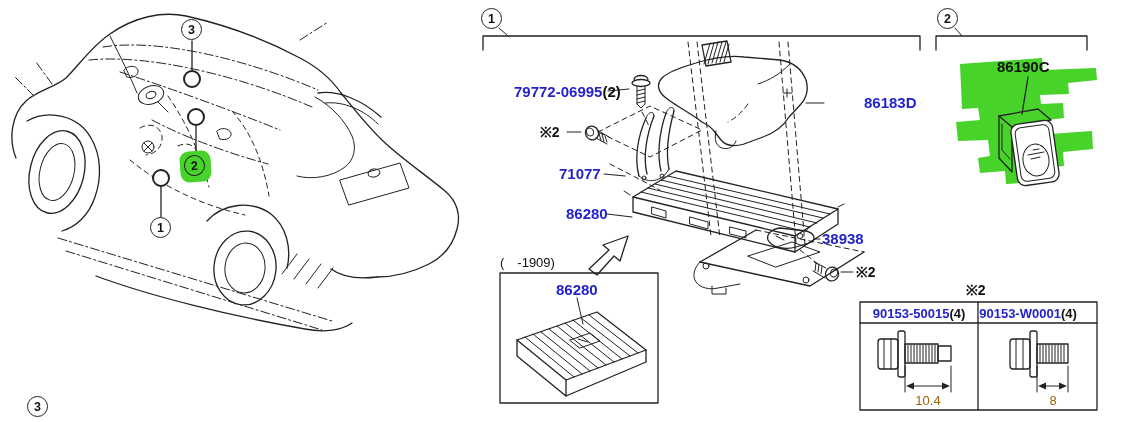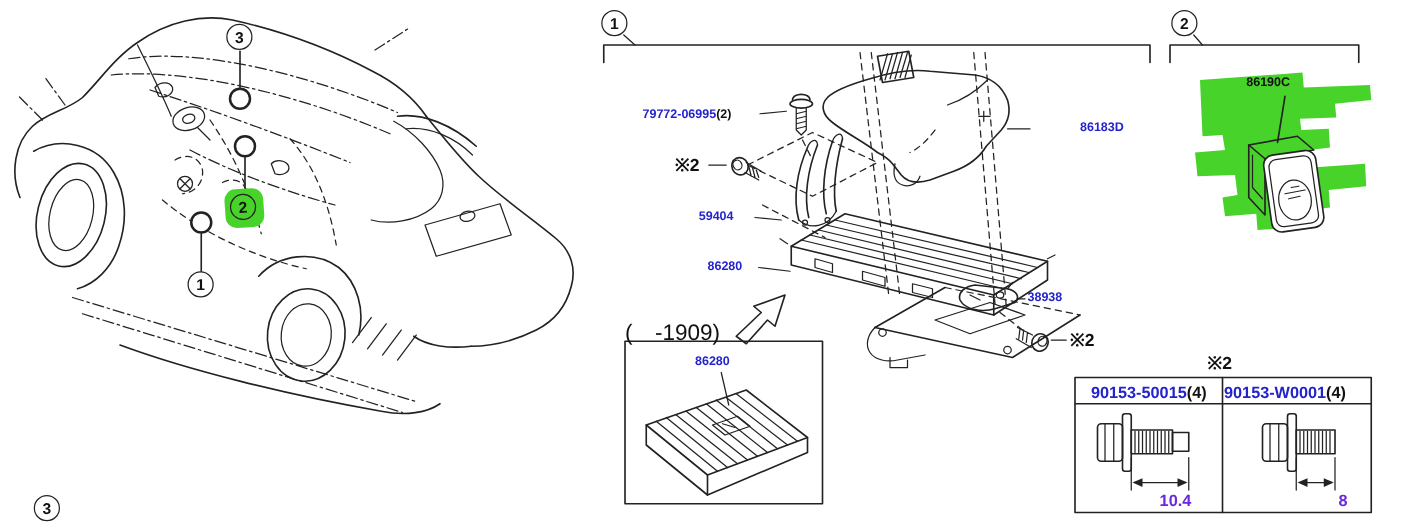--- a/index.html
+++ b/index.html
@@ -15,28 +15,28 @@
   #art{position:absolute;left:0;top:0;}
   
   .ln{fill:none;stroke:var(--line);stroke-width:1.3;stroke-linecap:round;stroke-linejoin:round;}
   .thin{stroke-width:1;}
   .w2{stroke-width:2;}
   .dash{stroke-dasharray:5 4;}
   .ddot{stroke-dasharray:9 3 2 3;}
   .fillw{fill:#fff;}
   .filld{fill:var(--line);stroke:none;}
   
-  .lbl{position:absolute;white-space:nowrap;font-weight:bold;font-size:10px;color:var(--part-blue);line-height:15px;}
+  .lbl{position:absolute;white-space:nowrap;font-weight:bold;font-size:15px;color:var(--part-blue);line-height:15px;}
   .lbl .qty{color:#111;}
   .black{color:#111;}
-  .plain{font-weight:normal;color:#111;font-size:18px;}
+  .plain{font-weight:normal;color:#111;font-size:13px;}
   .ref{position:absolute;white-space:nowrap;font-weight:bold;font-size:14px;color:#111;line-height:15px;}
   .th{position:absolute;text-align:center;font-weight:bold;font-size:13px;color:var(--part-blue);line-height:15px;}
   .th .qty{color:#111;}
-  .dim{position:absolute;text-align:right;font-weight:bold;font-size:13px;color:#6d28d9;}
+  .dim{position:absolute;text-align:center;font-weight:normal;font-size:13px;color:#a16207;}
   
   .co{position:absolute;width:19px;height:19px;border:1.7px solid var(--line);border-radius:50%;
       background:#fff;display:flex;align-items:center;justify-content:center;
       font-weight:bold;font-size:12.5px;color:#111;}
   .co-green{position:absolute;width:31px;height:31px;border-radius:9px;transform:rotate(-4deg);}
   .co-green .co{left:4px;top:4px;background:transparent;}
 </style>
 </head>
 <body>
 
@@ -252,21 +252,21 @@
 </div>
 <div class="co" style="left:150px;top:217px">1</div>
 <div class="co" style="left:27px;top:396px">3</div>
 <div class="co" style="left:481px;top:8px">1</div>
 <div class="co" style="left:937px;top:8px">2</div>
 
 <div class="lbl" style="left:514px;top:84px">
   <span>79772-06995</span><span class="qty">(2)</span>
 </div>
 <div class="ref" style="left:540px;top:125px">※2</div>
-<div class="lbl" style="left:559px;top:166px">59404</div>
+<div class="lbl" style="left:559px;top:166px">71077</div>
 <div class="lbl" style="left:864px;top:95px">86183D</div>
 <div class="lbl" style="left:566px;top:206px">86280</div>
 <div class="lbl" style="left:822px;top:231px">38938</div>
 <div class="ref" style="left:856px;top:265px">※2</div>
 <div class="plain" style="position:absolute;left:500px;top:254px">(　-1909)</div>
 <div class="lbl" style="left:556px;top:282px">86280</div>
 
 <div class="lbl black" style="left:997px;top:59px;color:#111">86190C</div>
 
 <div class="ref" style="left:966px;top:283px">※2</div>

